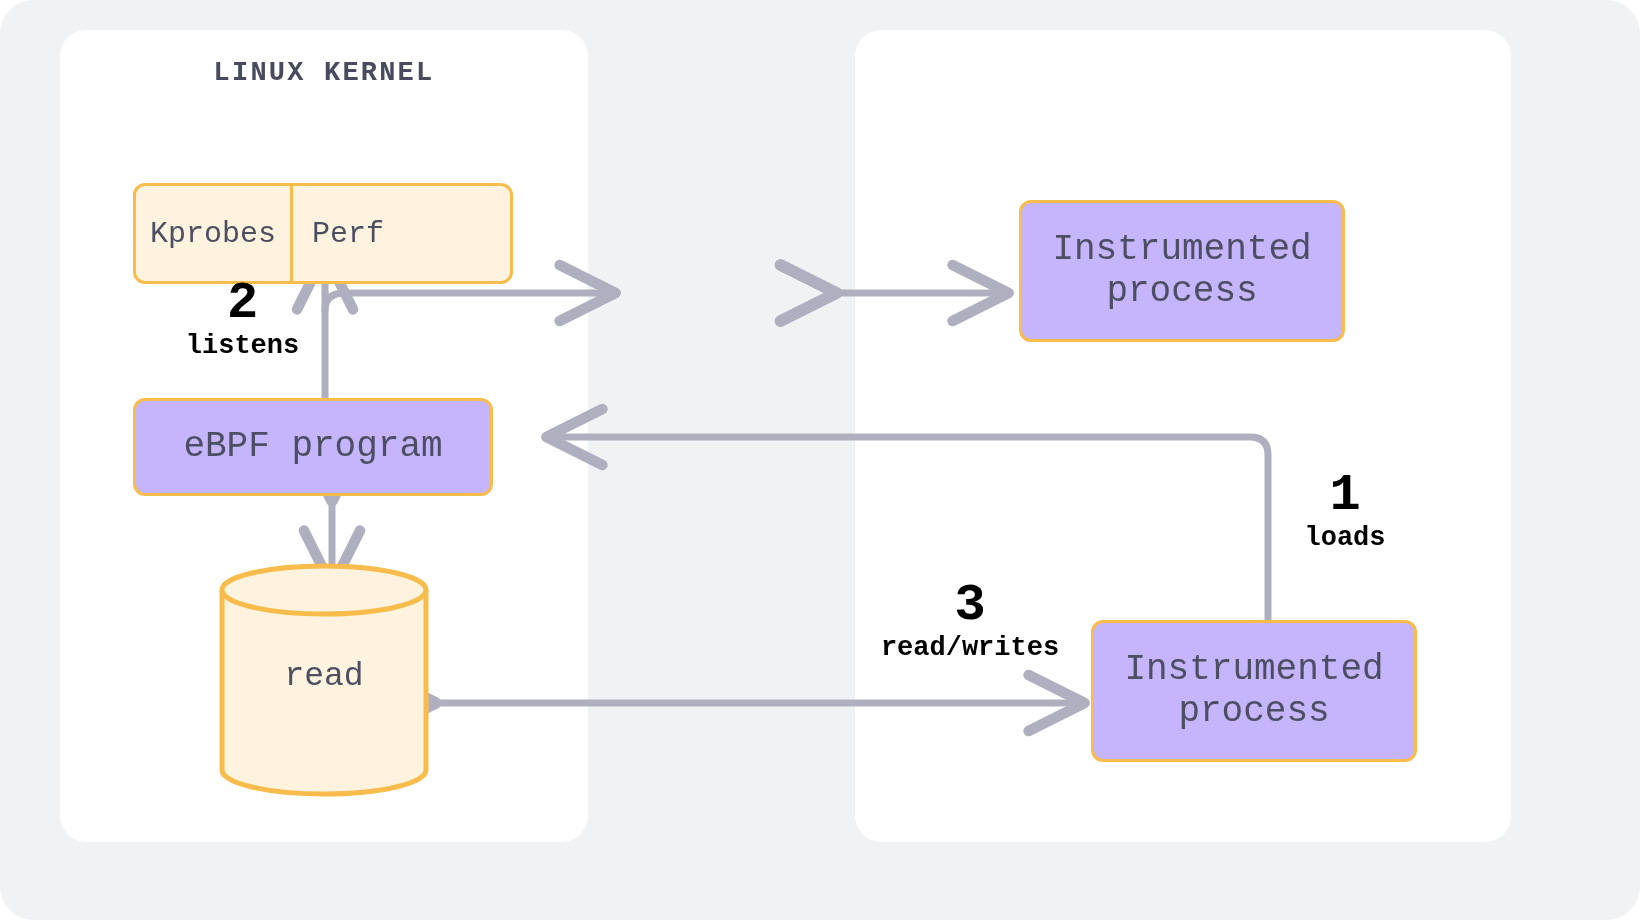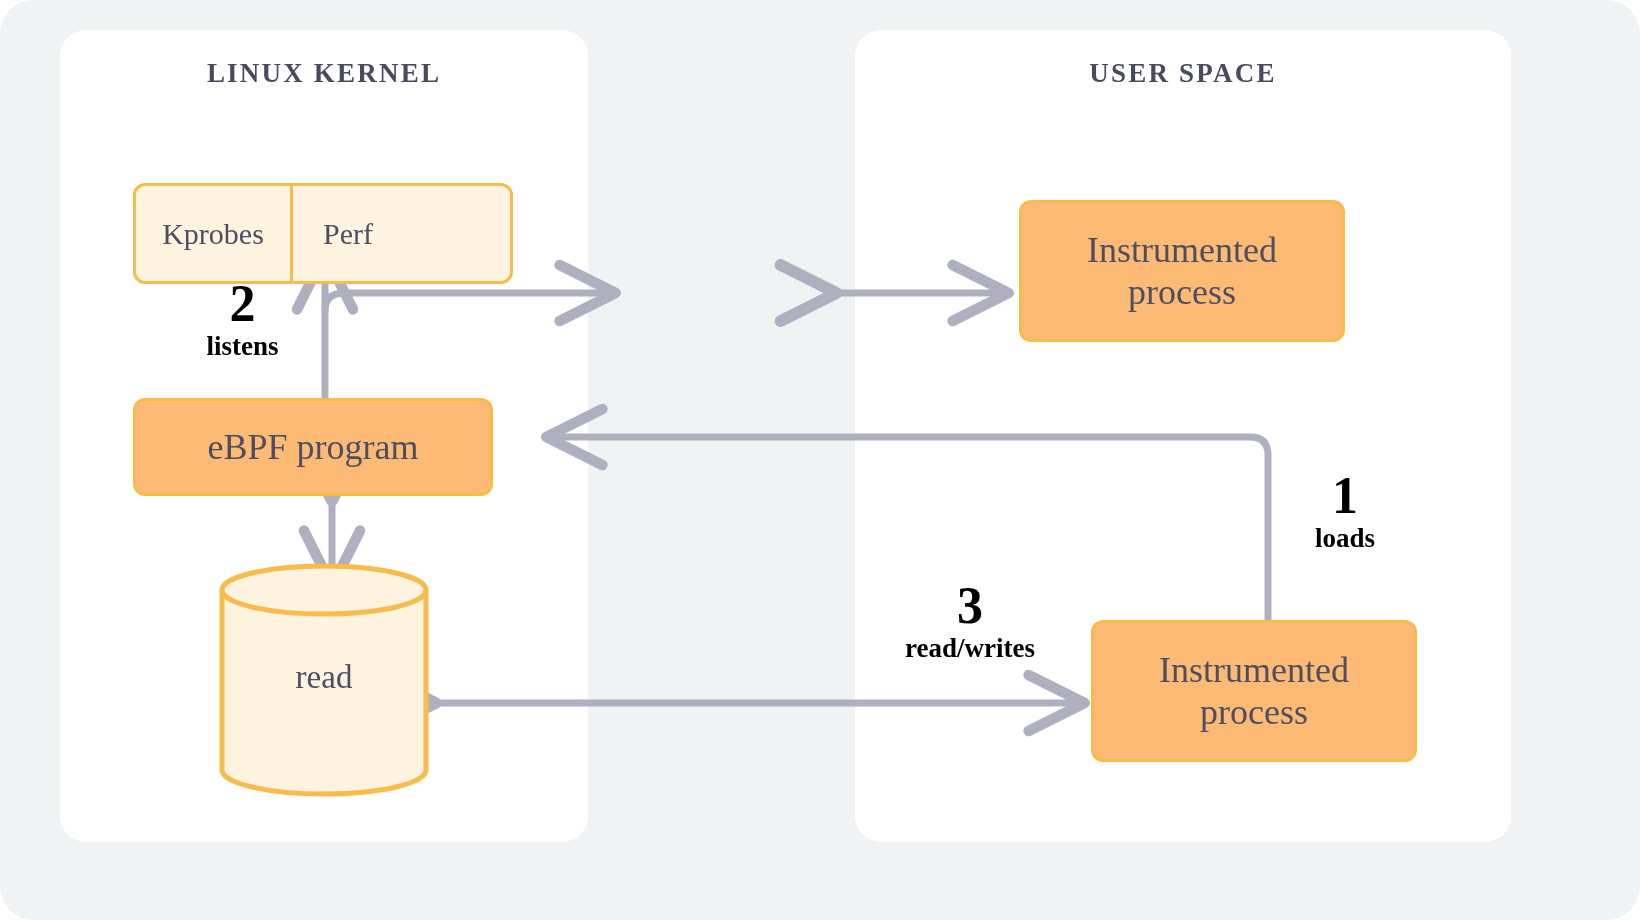--- a/index.html
+++ b/index.html
@@ -5,21 +5,21 @@
   html, body {
     margin: 0;
     padding: 0;
     background: #ffffff;
   }
   #stage {
     position: relative;
     width: 1640px;
     height: 920px;
     overflow: hidden;
-    font-family: Liberation Serif, serif;
+    font-family: Liberation Mono, monospace;
   }
   
   .page-bg {
     position: absolute;
     left: 0; top: 0;
     width: 1640px; height: 920px;
     background: #F1F2F4;
     border-radius: 34px;
   }
   .panel {
@@ -32,21 +32,21 @@
     text-align: center;
     font-size: 27px;
     font-weight: bold;
     letter-spacing: 2.2px;
     color: #4A4A5E;
     white-space: nowrap;
   }
   .node {
     position: absolute;
     box-sizing: border-box;
-    background: #fdba74;
+    background: #c4b5fd;
     border: 3px solid #F7BC4C;
     border-radius: 12px;
     display: flex;
     align-items: center;
     justify-content: center;
     text-align: center;
     color: #4E4E63;
     line-height: 1.18;
   }
   .seg-group {
@@ -109,21 +109,20 @@
 <body>
 
 <div id="stage">
 
   <div class="page-bg"></div>
 
   <div class="panel" style="left:60px; top:30px; width:528px; height:812px;"></div>
   <div class="panel" style="left:855px; top:30px; width:656px; height:812px;"></div>
 
   <div class="panel-title" style="left:60px; top:58px; width:528px;">LINUX KERNEL</div>
-  <div class="panel-title" style="left:855px; top:58px; width:656px;">USER SPACE</div>
 
   <svg class="edges" viewBox="0 0 1640 920">
     <defs>
       <marker id="ah" markerWidth="12" markerHeight="12" refX="9.4" refY="5" orient="auto" markerUnits="strokeWidth">
         <path d="M1.2,1 L9.2,5 L1.2,9" fill="none" stroke="#AFAFC0" stroke-width="1.5" stroke-linecap="round" stroke-linejoin="round"></path>
       </marker>
       <marker id="ahs" markerWidth="12" markerHeight="12" refX="9.4" refY="5" orient="auto" markerUnits="strokeWidth">
         <path d="M1.2,1 L9.2,5 L1.2,9" fill="none" stroke="#AFAFC0" stroke-width="1.7" stroke-linecap="round" stroke-linejoin="round"></path>
       </marker>
     </defs>

